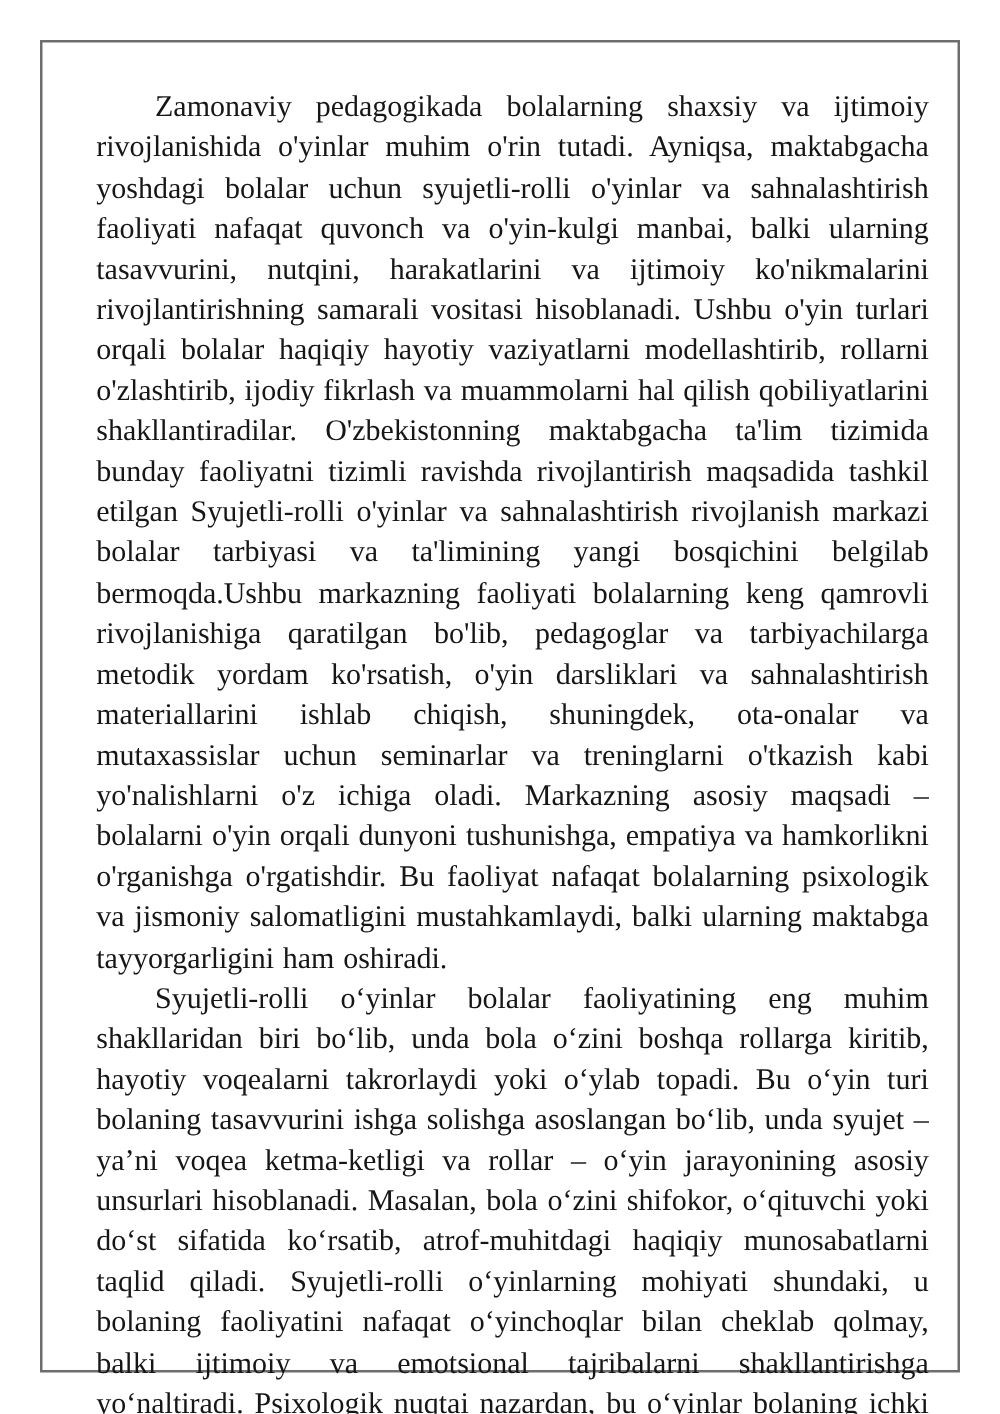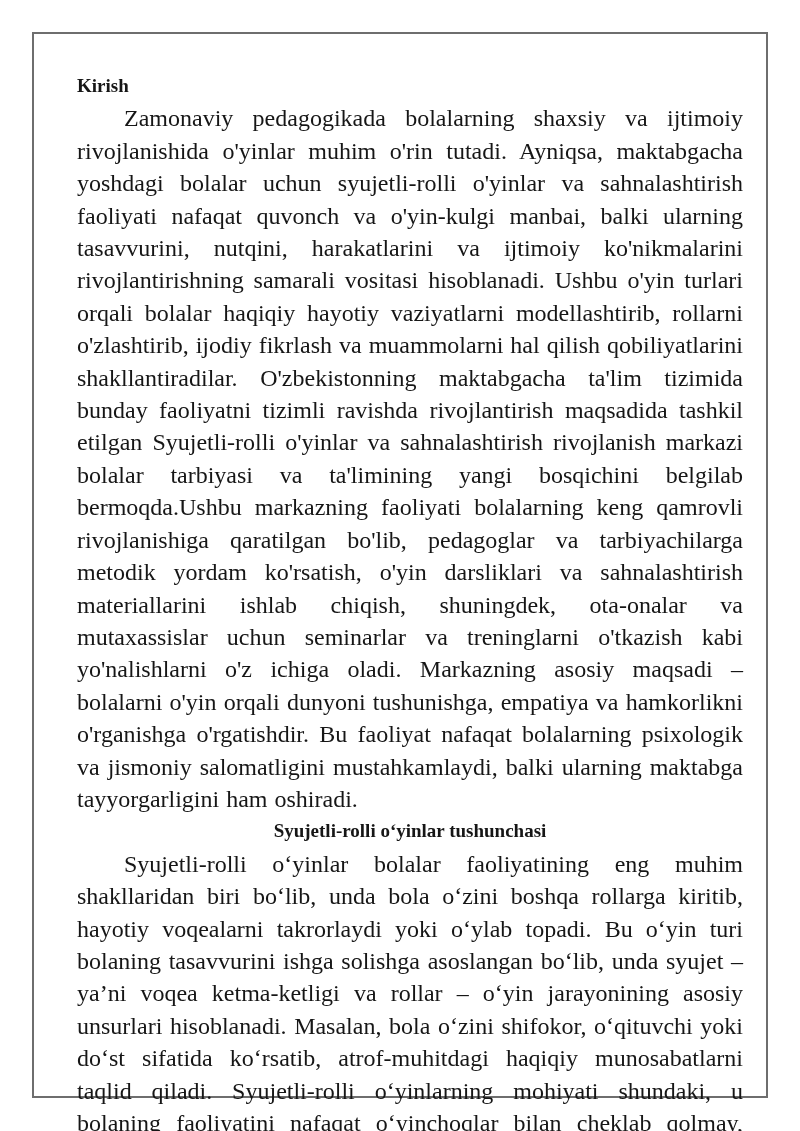--- a/index.html
+++ b/index.html
@@ -53,20 +53,18 @@
     text-align: center;
     margin: 0;
   }
 </style>
 </head>
 <body>
 
 <div class="page-border"></div>
 
 <div class="content">
-  <h1 class="h-left">Kirish</h1>
 
   <p class="body-para">Zamonaviy pedagogikada bolalarning shaxsiy va ijtimoiy rivojlanishida o'yinlar muhim o'rin tutadi. Ayniqsa, maktabgacha yoshdagi bolalar uchun syujetli-rolli o'yinlar va sahnalashtirish faoliyati nafaqat quvonch va o'yin-kulgi manbai, balki ularning tasavvurini, nutqini, harakatlarini va ijtimoiy ko'nikmalarini rivojlantirishning samarali vositasi hisoblanadi. Ushbu o'yin turlari orqali bolalar haqiqiy hayotiy vaziyatlarni modellashtirib, rollarni o'zlashtirib, ijodiy fikrlash va muammolarni hal qilish qobiliyatlarini shakllantiradilar. O'zbekistonning maktabgacha ta'lim tizimida bunday faoliyatni tizimli ravishda rivojlantirish maqsadida tashkil etilgan Syujetli-rolli o'yinlar va sahnalashtirish rivojlanish markazi bolalar tarbiyasi va ta'limining yangi bosqichini belgilab bermoqda.Ushbu markazning faoliyati bolalarning keng qamrovli rivojlanishiga qaratilgan bo'lib, pedagoglar va tarbiyachilarga metodik yordam ko'rsatish, o'yin darsliklari va sahnalashtirish materiallarini ishlab chiqish, shuningdek, ota-onalar va mutaxassislar uchun seminarlar va treninglarni o'tkazish kabi yo'nalishlarni o'z ichiga oladi. Markazning asosiy maqsadi – bolalarni o'yin orqali dunyoni tushunishga, empatiya va hamkorlikni o'rganishga o'rgatishdir. Bu faoliyat nafaqat bolalarning psixologik va jismoniy salomatligini mustahkamlaydi, balki ularning maktabga tayyorgarligini ham oshiradi.</p>
 
-  <h2 class="h-center">Syujetli-rolli oʻyinlar tushunchasi</h2>
 
   <p class="body-para">Syujetli-rolli oʻyinlar bolalar faoliyatining eng muhim shakllaridan biri boʻlib, unda bola oʻzini boshqa rollarga kiritib, hayotiy voqealarni takrorlaydi yoki oʻylab topadi. Bu oʻyin turi bolaning tasavvurini ishga solishga asoslangan boʻlib, unda syujet – ya’ni voqea ketma-ketligi va rollar – oʻyin jarayonining asosiy unsurlari hisoblanadi. Masalan, bola oʻzini shifokor, oʻqituvchi yoki doʻst sifatida koʻrsatib, atrof-muhitdagi haqiqiy munosabatlarni taqlid qiladi. Syujetli-rolli oʻyinlarning mohiyati shundaki, u bolaning faoliyatini nafaqat oʻyinchoqlar bilan cheklab qolmay, balki ijtimoiy va emotsional tajribalarni shakllantirishga yoʻnaltiradi. Psixologik nuqtai nazardan, bu oʻyinlar bolaning ichki dunyosini ochib beradi, chunki bola oʻz his-tuygʻularini rollar orqali ifodalaydi va ularni boshqarishni oʻrganadi.Syujetli-rolli oʻyinlarning tushunchasi klassik pedagogik va psixologik nazariyalarda chuqur oʻrganilgan. Jan Piagetning</p>
 </div>
 
 </body></html>

